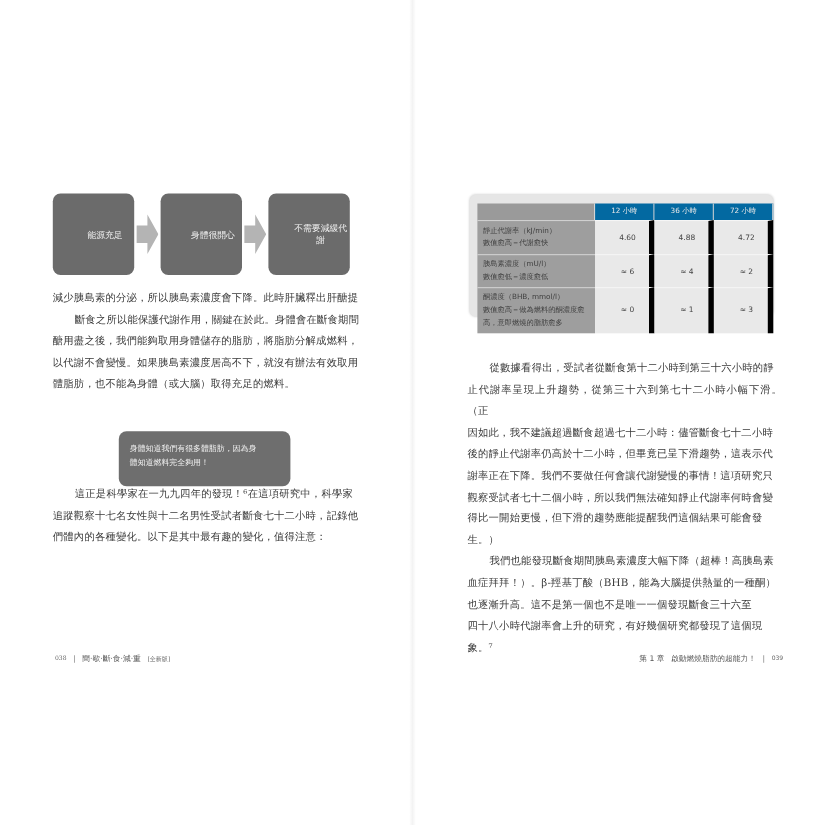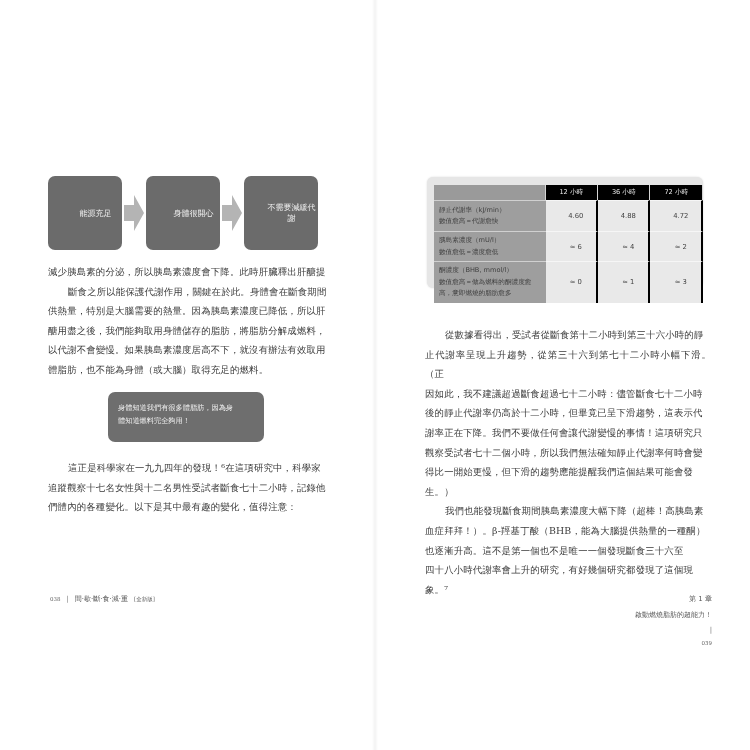--- a/index.html
+++ b/index.html
@@ -30,48 +30,47 @@
   .callout {
     position: absolute; left: 108px; top: 392px; width: 156px; height: 50px; background: #6e6e6e; border-radius: 7px;
     color: #f3f3f3; font-family: "DejaVu Sans", sans-serif; font-size: 7.2px; line-height: 13px;
     padding: 9px 12px 0 10px; box-sizing: border-box;
   }
 
   .footer-left {
     position: absolute; left: 50px; top: 594px; font-size: 7px; color: #555; display: flex; align-items: center; gap: 6px;
   }
   .footer-right {
-    position: absolute; right: 38px; top: 594px; font-size: 7px; color: #555; display: flex; align-items: flex-end; gap: 6px;
+    position: absolute; right: 38px; top: 594px; font-size: 7px; color: #555; display: flex; align-items: center; gap: 6px;
     font-family: "DejaVu Sans", sans-serif;
-    flex-direction: column;
   }
   .footer-sep { color: #777; }
   .footer-small { font-size: 5.5px; color: #666; }
 
   
   .table-wrap {
     position: absolute; left: 52px; top: 177px; width: 276px; height: 111px;
     background: #e6e6e6; border-radius: 6px; box-shadow: 0 0 2px rgba(0,0,0,0.15);
   }
   table.data {
     position: absolute; left: 7px; top: 8px; border-collapse: separate; border-spacing: 0;
     font-family: "DejaVu Sans", sans-serif; font-size: 7px; color: #555;
   }
   table.data th {
-    background: #000000; color: #e8e8e8; font-weight: normal; height: 13px; text-align: center; font-size: 6.6px;
+    background: #0369a1; color: #e8e8e8; font-weight: normal; height: 13px; text-align: center; font-size: 6.6px;
     border-right: 1px solid #d5d5d5;
   }
   table.data th.corner { background: #9a9a9a; width: 120px; }
   table.data td.label {
     background: #9e9e9e; color: #3e3e3e; width: 117px; padding: 3px 3px 3px 5px; line-height: 11.5px; font-size: 6.6px;
     border-top: 1px solid #d0d0d0;
   }
   table.data td.val {
     background: #e9e9e9; text-align: center; width: 43px; color: #444; border-top: 1px solid #f6f6f6;
-    border-right: 2px solid #000000; font-size: 6.8px; padding-left: 11px;
+    border-right: 5px solid #000000; font-size: 6.8px; padding-left: 11px;
   }
   .gutter-shadow { position: absolute; left: 372px; top: 0; width: 6px; height: 750px; background: linear-gradient(to right, #fff, #f3f3f3, #fff); }
 </style>
 </head>
 <body>
 
 <div class="page page-left">
   <div class="flow">
     <div class="flow-box">能源充足</div>
     <div class="flow-arrow">
@@ -84,32 +83,31 @@
       <svg width="20" height="40" viewBox="0 0 20 40">
           <polygon points="0,12 10,12 10,2 20,20 10,38 10,28 0,28" fill="#b4b4b4"></polygon>
         </svg>
     </div>
     <div class="flow-box">不需要減緩代謝</div>
   </div>
 
   <div class="para" style="left:48px; top:262px; width:282px;">
     <div>減少胰島素的分泌，所以胰島素濃度會下降。此時肝臟釋出肝醣提</div>
     <div><span class="indent"></span><span>斷食之所以能保護代謝作用，關鍵在於此。身體會在斷食期間</span></div>
-    <div>供熱量，特別是大腦需要的熱量。因為胰島素濃度已降低，所以肝</div>
     <div>醣用盡之後，我們能夠取用身體儲存的脂肪，將脂肪分解成燃料，</div>
     <div>以代謝不會變慢。如果胰島素濃度居高不下，就沒有辦法有效取用</div>
     <div>體脂肪，也不能為身體（或大腦）取得充足的燃料。</div>
   </div>
 
   <div class="callout">
     <div>身體知道我們有很多體脂肪，因為身</div>
     <div>體知道燃料完全夠用！</div>
   </div>
 
-  <div class="para" style="left:48px; top:458px; width:282px;">
+  <div class="para" style="left:48px; top:440px; width:282px;">
     <div><span class="indent"></span><span>這正是科學家在一九九四年的發現！⁶在這項研究中，科學家</span></div>
     <div>追蹤觀察十七名女性與十二名男性受試者斷食七十二小時，記錄他</div>
     <div>們體內的各種變化。以下是其中最有趣的變化，值得注意：</div>
   </div>
 
   <div class="footer-left">
     <span class="footer-small">038</span>
     <span class="footer-sep">|</span>
     <span>間·歇·斷·食·減·重</span>
     <span class="footer-small">[全新版]</span>

